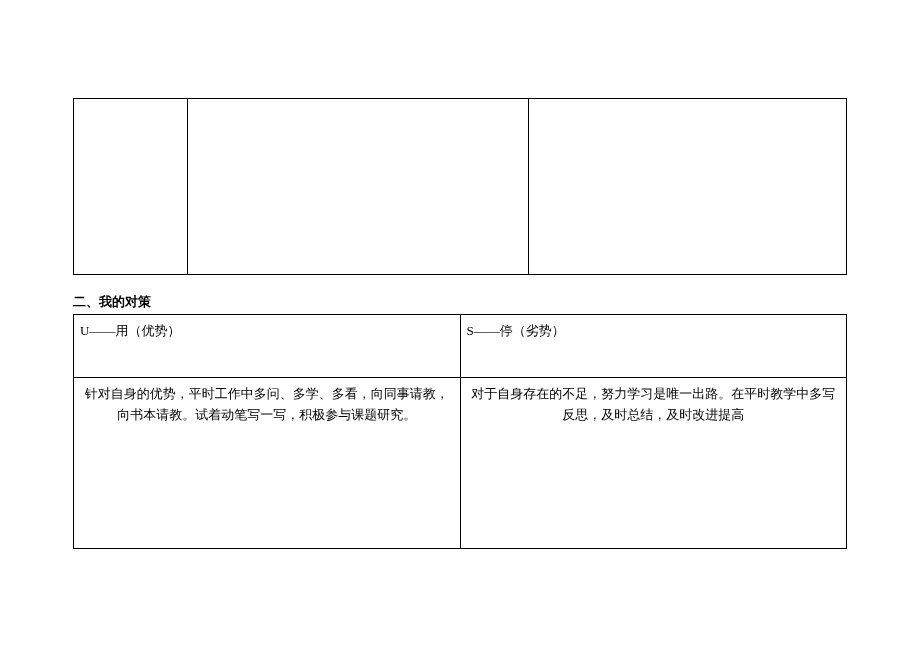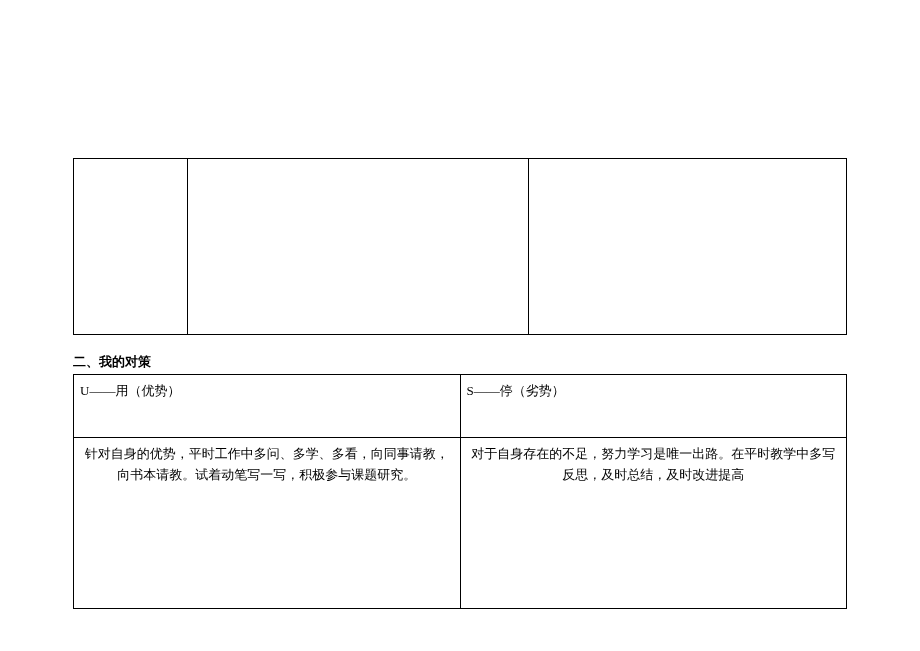--- a/index.html
+++ b/index.html
@@ -10,22 +10,21 @@
     body {
       background: #ffffff;
       font-family: "SimSun", "宋体", serif;
       font-size: 13px;
       color: #000;
       width: 920px;
       height: 651px;
       position: relative;
     }
     .page-container {
-      padding: 12px 73px;
-      margin-top: 48px;
+      padding: 0 73px;
     }
     .top-table {
       width: 100%;
       border-collapse: collapse;
       margin-top: 98px;
     }
     .top-table td {
       border: 1.5px solid #000;
       height: 176px;
       vertical-align: top;

